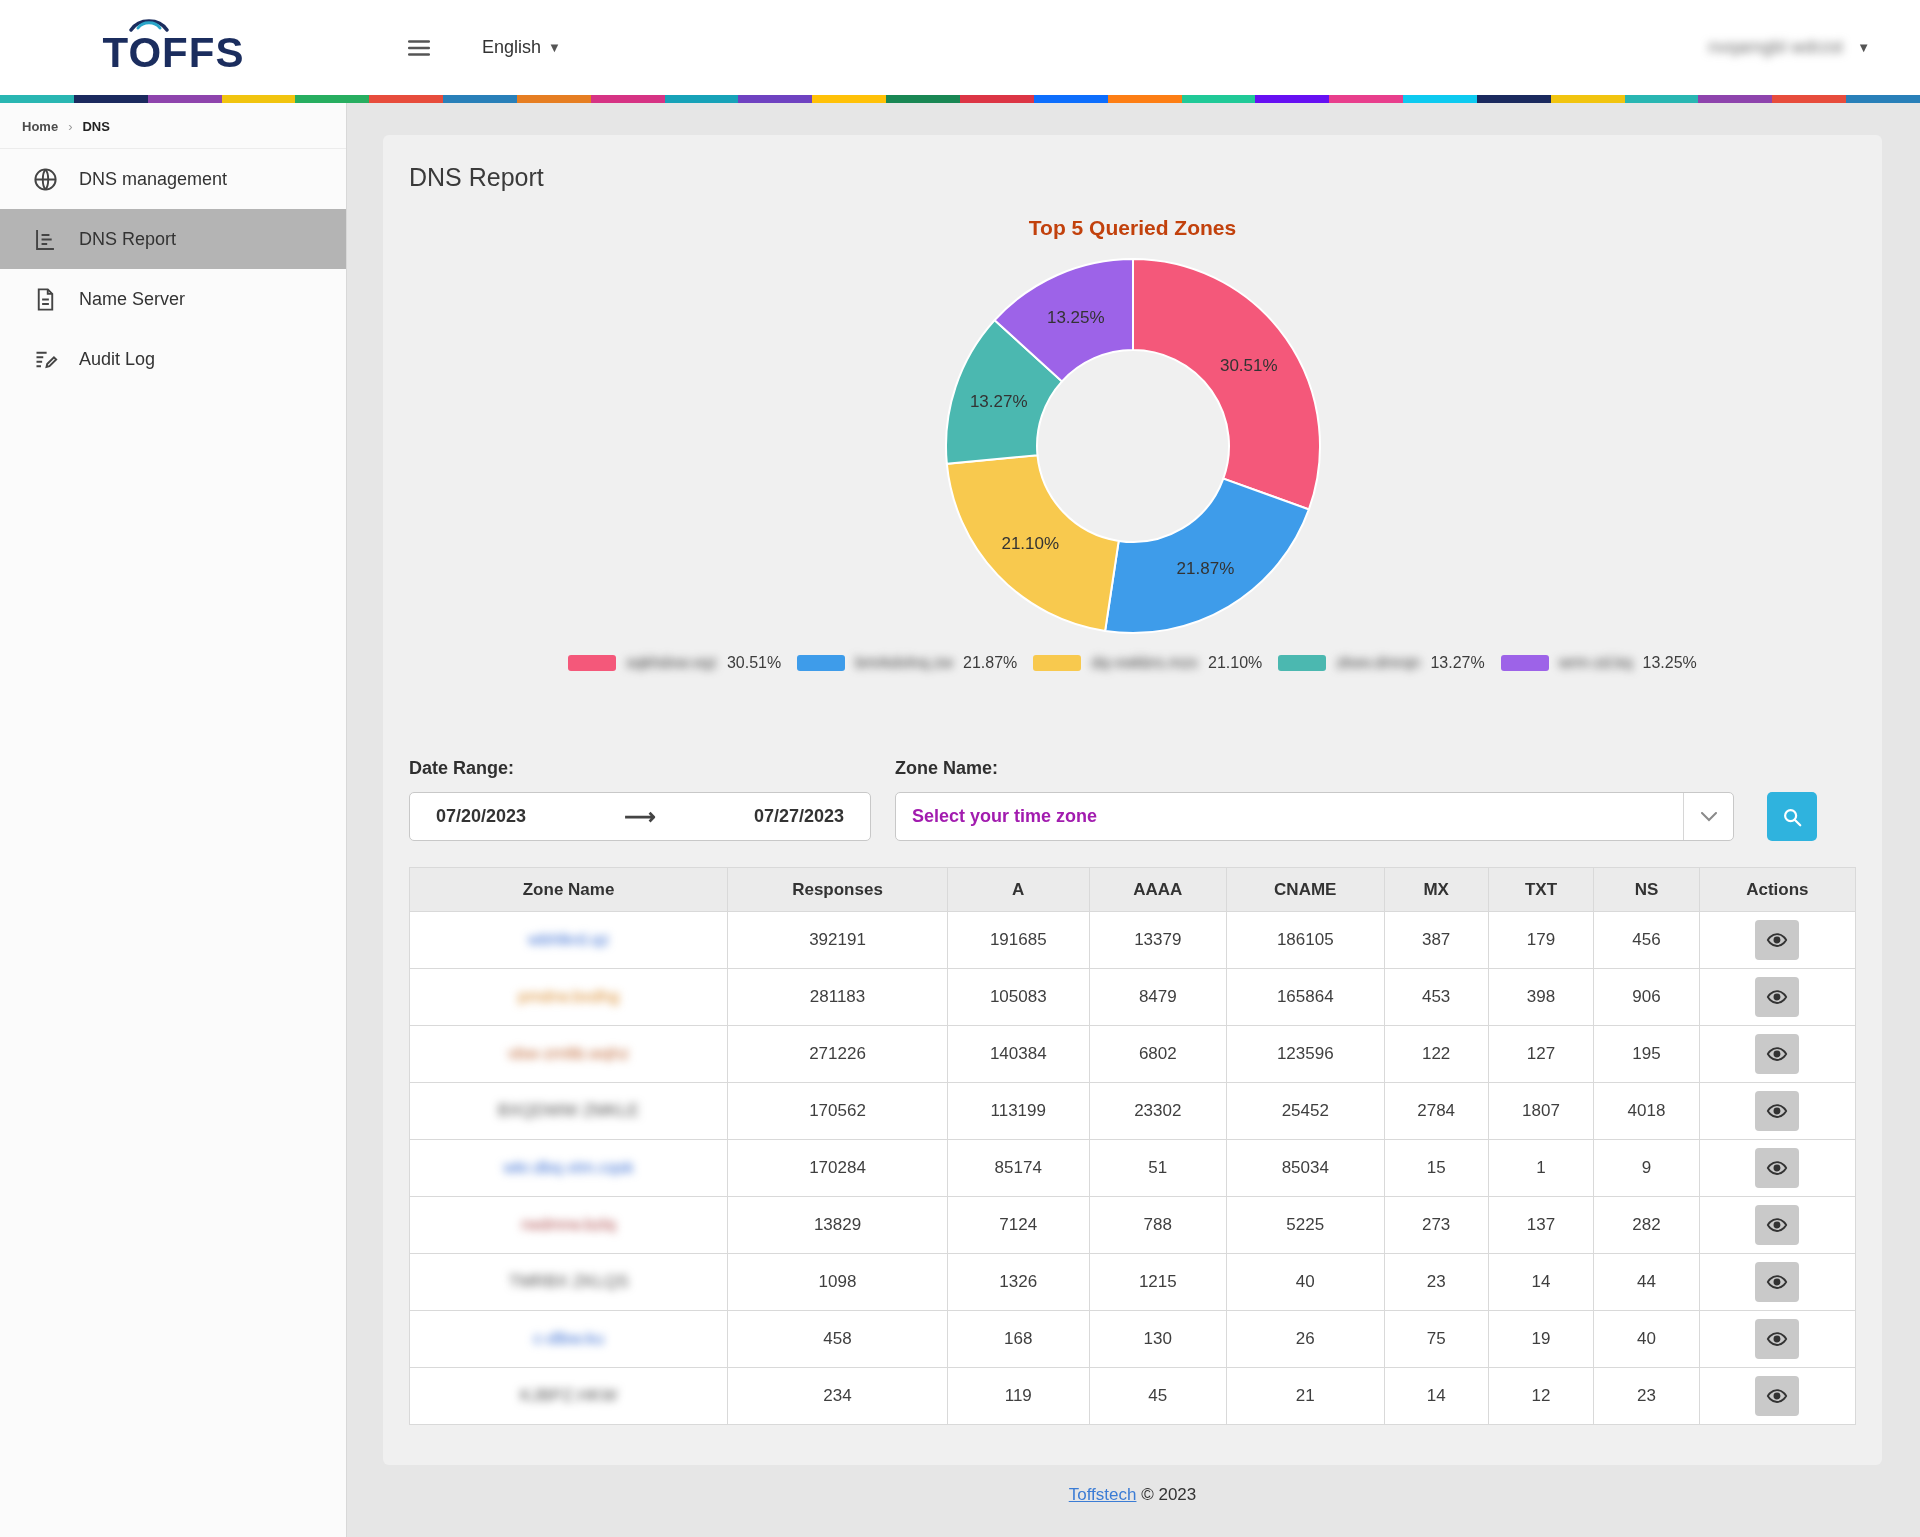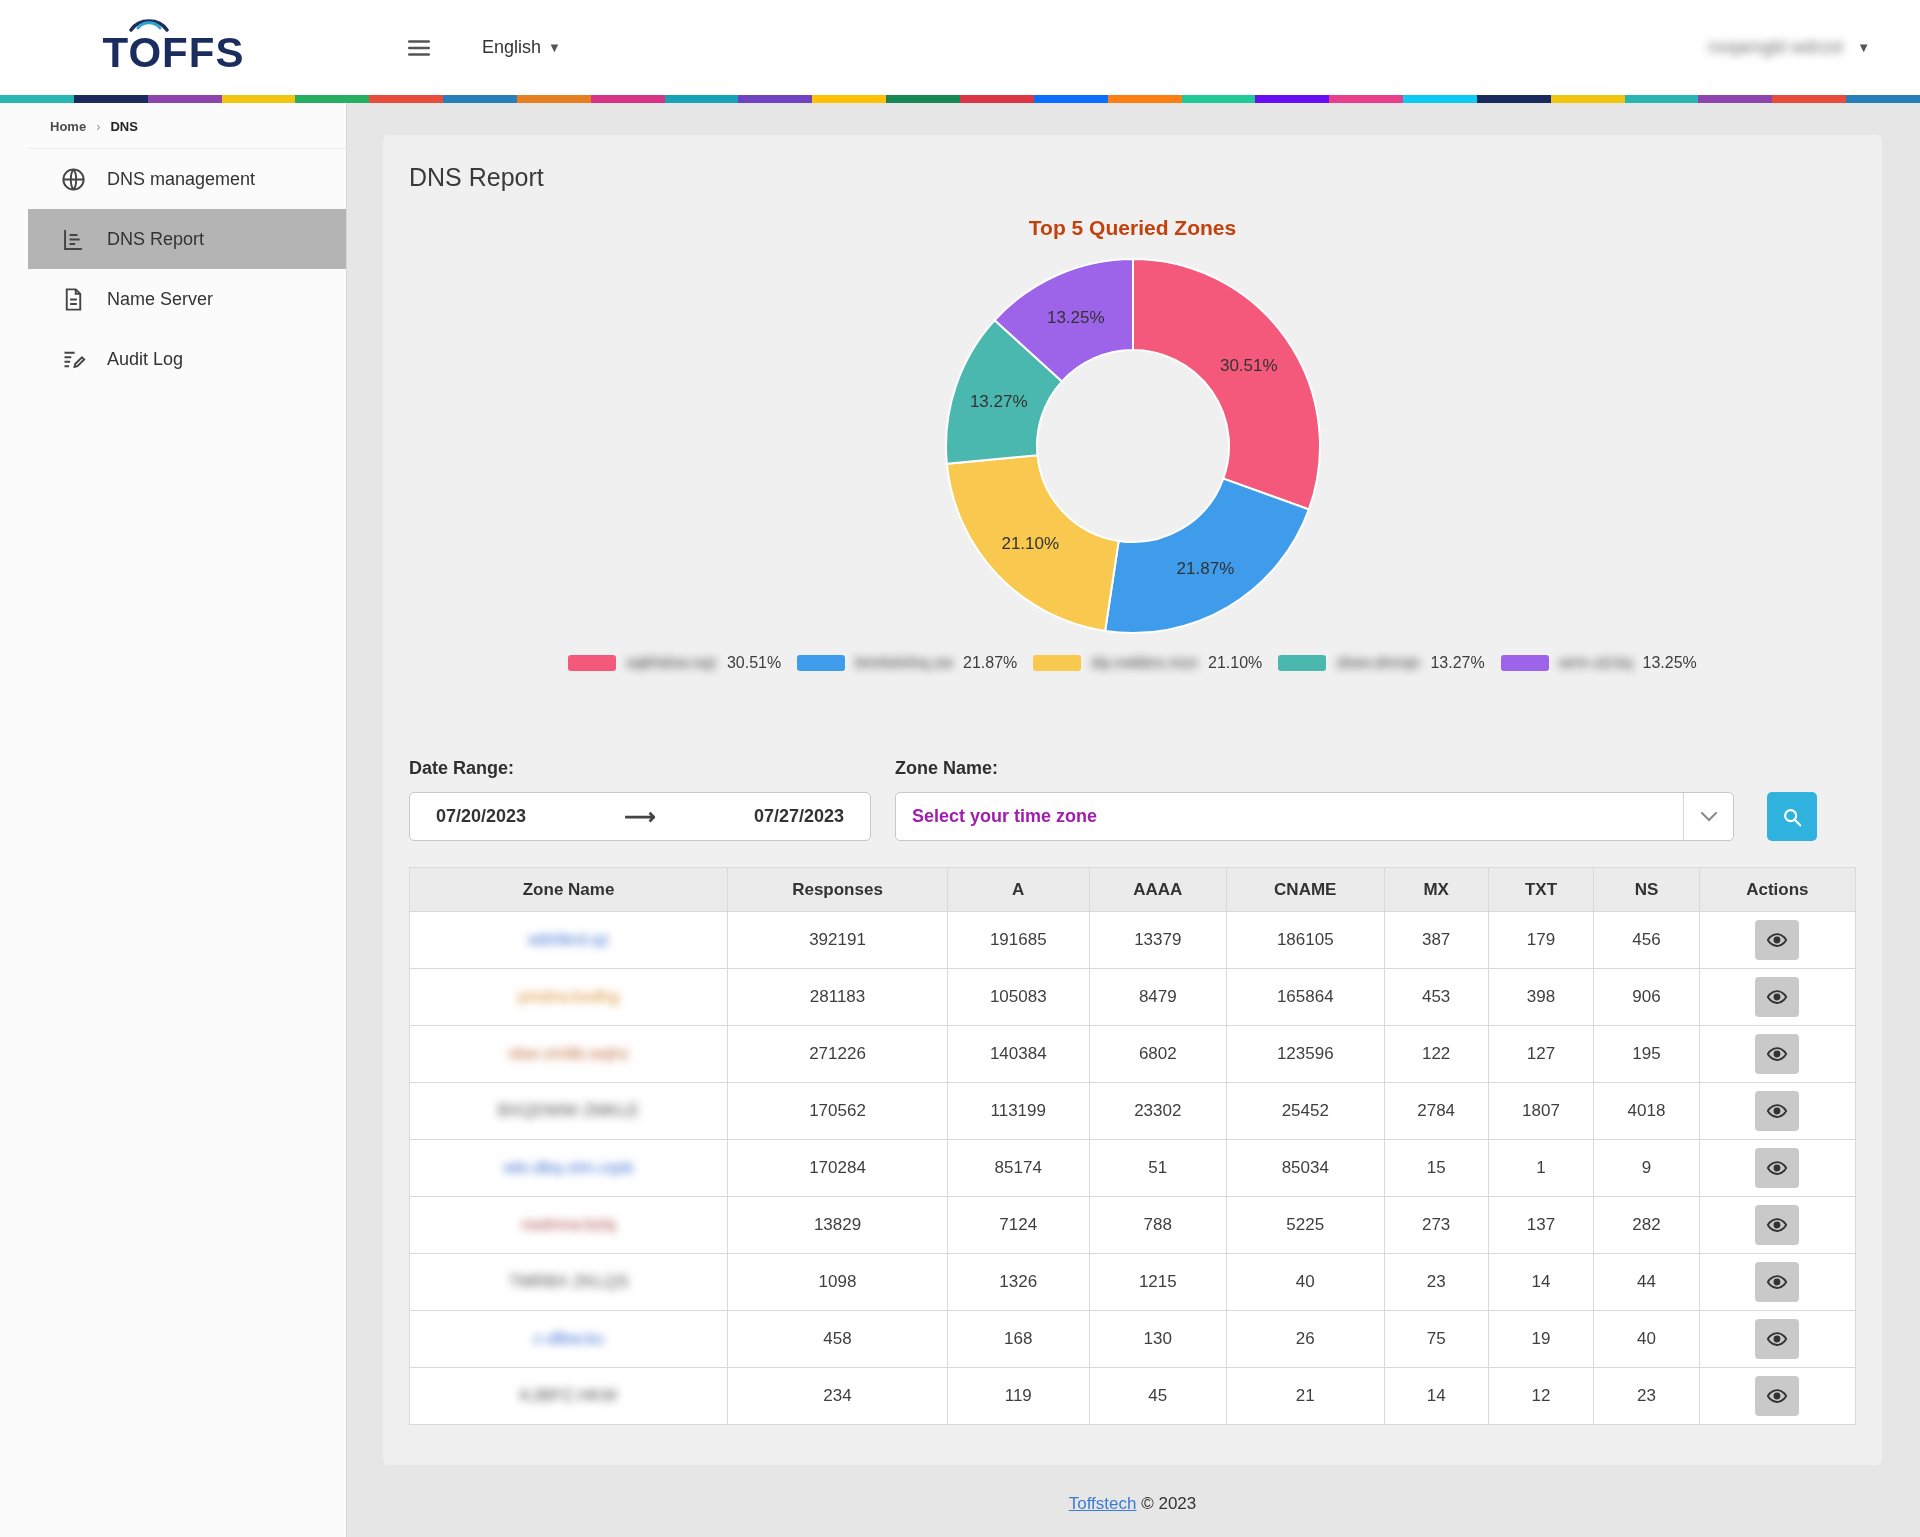--- a/index.html
+++ b/index.html
@@ -18,21 +18,21 @@
   .caret { font-size:13px; color:#555; }
   .header-spacer { flex:1; }
   .user-menu { display:flex; align-items:center; gap:14px; font-size:18px; color:#6f6f6f; cursor:pointer; }
 
   
   .stripe { height:8px; display:flex; flex-shrink:0; }
   .stripe-seg { flex:1; }
 
   
   .body { flex:1; display:flex; min-height:0; }
-  aside { width:347px; background:#fbfbfb; border-right:1px solid #d8d8d8; flex-shrink:0;padding-left:28px; }
+  aside { width:347px; background:#fbfbfb; border-right:1px solid #d8d8d8; flex-shrink:0; }
   .breadcrumb { padding:16px 20px 14px 22px; display:flex; align-items:center; gap:10px; border-bottom:1px solid #ececec; }
   .crumb { font-size:13px; font-weight:bold; color:#4c4c4c; cursor:pointer; }
   .crumb.current { color:#222; cursor:default; }
   .crumb-sep { color:#9a9a9a; font-size:13px; }
   .side-item { height:60px; display:flex; align-items:center; gap:20px; padding-left:32px; font-size:18px; color:#333; cursor:pointer; }
   .side-item.active { background:#b4b4b4; }
   .side-icon { width:27px; height:27px; display:flex; align-items:center; }
   .side-icon svg { width:27px; height:27px; }
 
   main { flex:1; background:#e6e6e6; padding:32px 38px 0 36px; overflow:hidden; }
@@ -67,21 +67,21 @@
 
   
   .zone-table { width:100%; margin-top:26px; border-collapse:collapse; background:#ffffff; table-layout:fixed; font-size:17px; color:#3f3f3f; }
   .zone-table th, .zone-table td { border:1px solid #d9d9d9; text-align:center; vertical-align:middle; }
   .zone-table thead th { background:#ebebeb; height:44px; font-weight:bold; color:#333; font-size:17px; }
   .zone-table tbody td { height:57px; }
   .action-btn { width:44px; height:40px; background:#c9c9c9; border:none; border-radius:4px; cursor:pointer; display:inline-flex; align-items:center; justify-content:center; }
   .action-btn svg { width:22px; height:22px; }
 
   
-  .footer { text-align:center; margin-top:29px; font-size:17px; color:#333; }
+  .footer { text-align:center; margin-top:20px; font-size:17px; color:#333; }
   .footer a { color:#3b7cd5; text-decoration:underline; cursor:pointer; }
 </style>
 </head>
 <body>
 
 <div class="app">
 
   <header>
     <div class="logo-area">
       <div class="logo">

